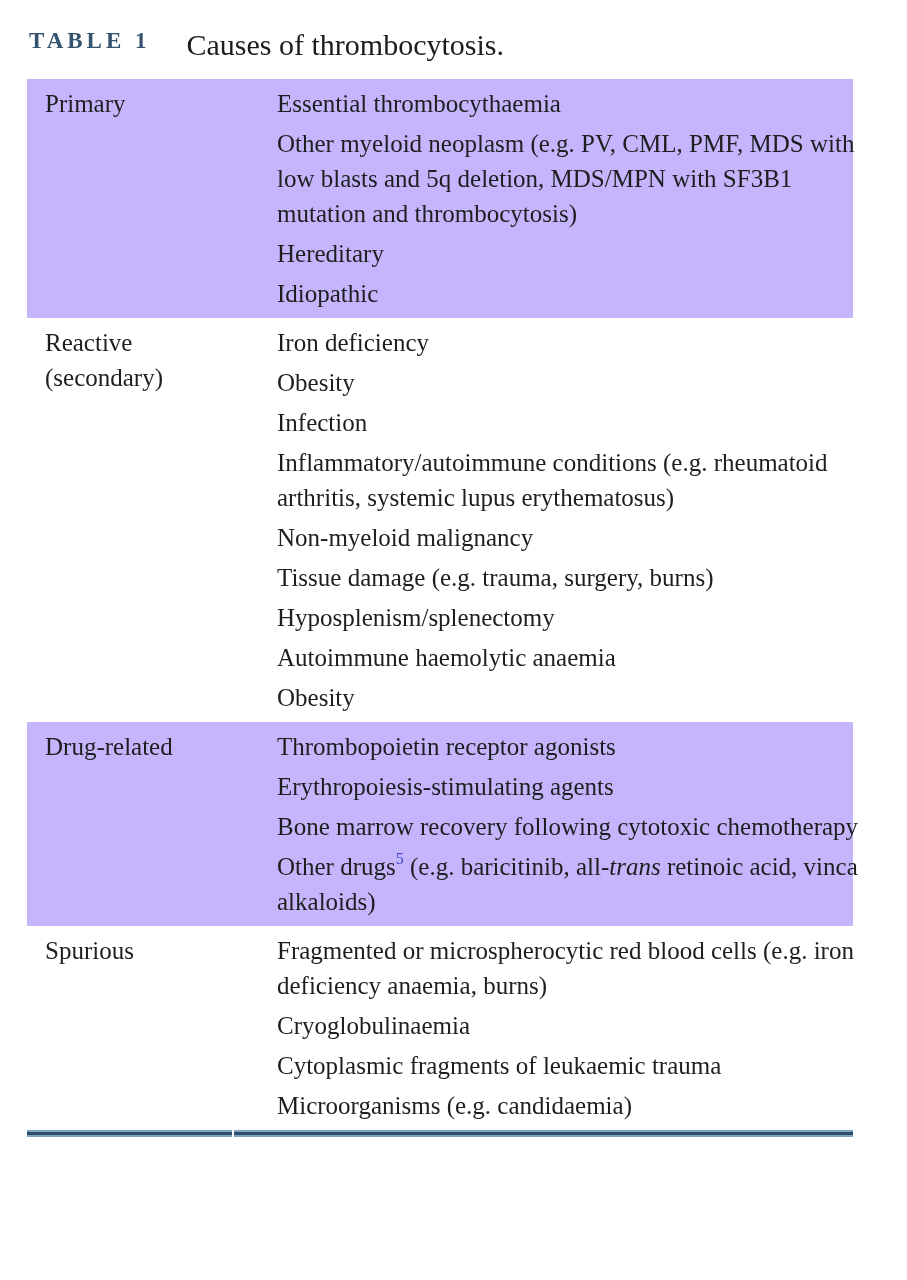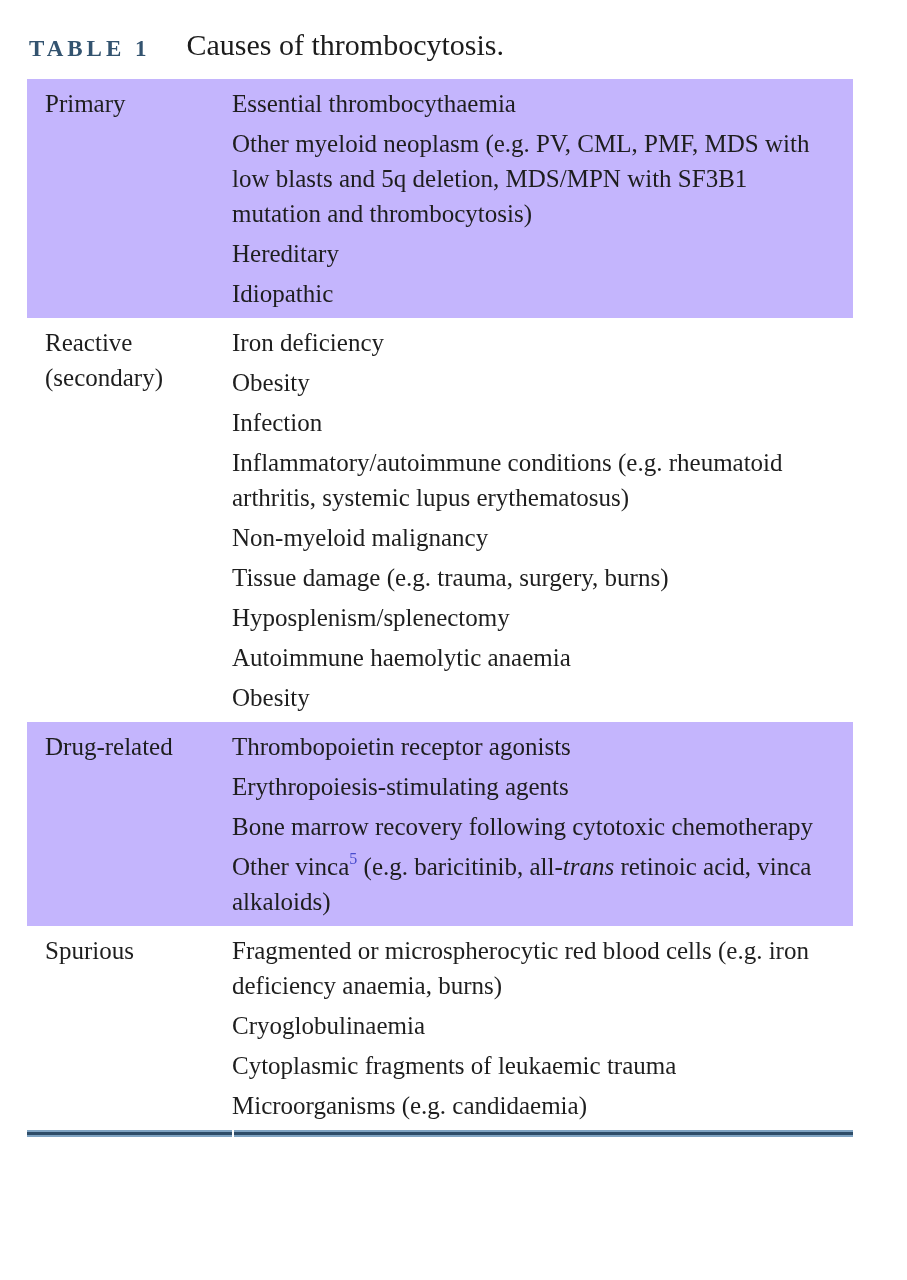--- a/index.html
+++ b/index.html
@@ -15,21 +15,21 @@
     overflow: hidden;
   }
   .page {
     padding: 28px 0 0 27px;
     box-sizing: border-box;
     width: 907px;
   }
   
   .title-row {
     display: flex;
-    align-items: flex-end;
+    align-items: flex-start;
     margin: 0 0 17px 2px;
   }
   .table-label {
     color: #33536f;
     font-weight: bold;
     font-size: 23px;
     letter-spacing: 4px;
     white-space: nowrap;
   }
   .table-caption {
@@ -57,20 +57,21 @@
   .cat-label {
     margin: 5px 0;
     font-size: 25px;
     line-height: 35px;
   }
   .items-cell {
     width: 591px;
     box-sizing: border-box;
     padding: 2px 6px 2px 0;
     flex: none;
+    margin-left: 45px;
   }
   .item {
     margin: 5px 0;
     font-size: 25px;
     line-height: 35px;
   }
   .item em {
     font-style: italic;
   }
   sup.ref {
@@ -140,21 +141,21 @@
     </div>
 
     <div class="row shaded">
       <div class="cat-cell">
         <p class="cat-label">Drug-related</p>
       </div>
       <div class="items-cell">
         <p class="item">Thrombopoietin receptor agonists</p>
         <p class="item">Erythropoiesis-stimulating agents</p>
         <p class="item">Bone marrow recovery following cytotoxic chemotherapy</p>
-        <p class="item"><span>Other vinca</span><sup class="ref">5</sup><span> (e.g. baricitinib, all-</span><em>trans</em><span> retinoic acid, vinca alkaloids)</span></p>
+        <p class="item"><span>Other drugs</span><sup class="ref">5</sup><span> (e.g. baricitinib, all-</span><em>trans</em><span> retinoic acid, vinca alkaloids)</span></p>
       </div>
     </div>
 
     <div class="row">
       <div class="cat-cell">
         <p class="cat-label">Spurious</p>
       </div>
       <div class="items-cell">
         <p class="item">Fragmented or microspherocytic red blood cells (e.g. iron deficiency anaemia, burns)</p>
         <p class="item">Cryoglobulinaemia</p>

